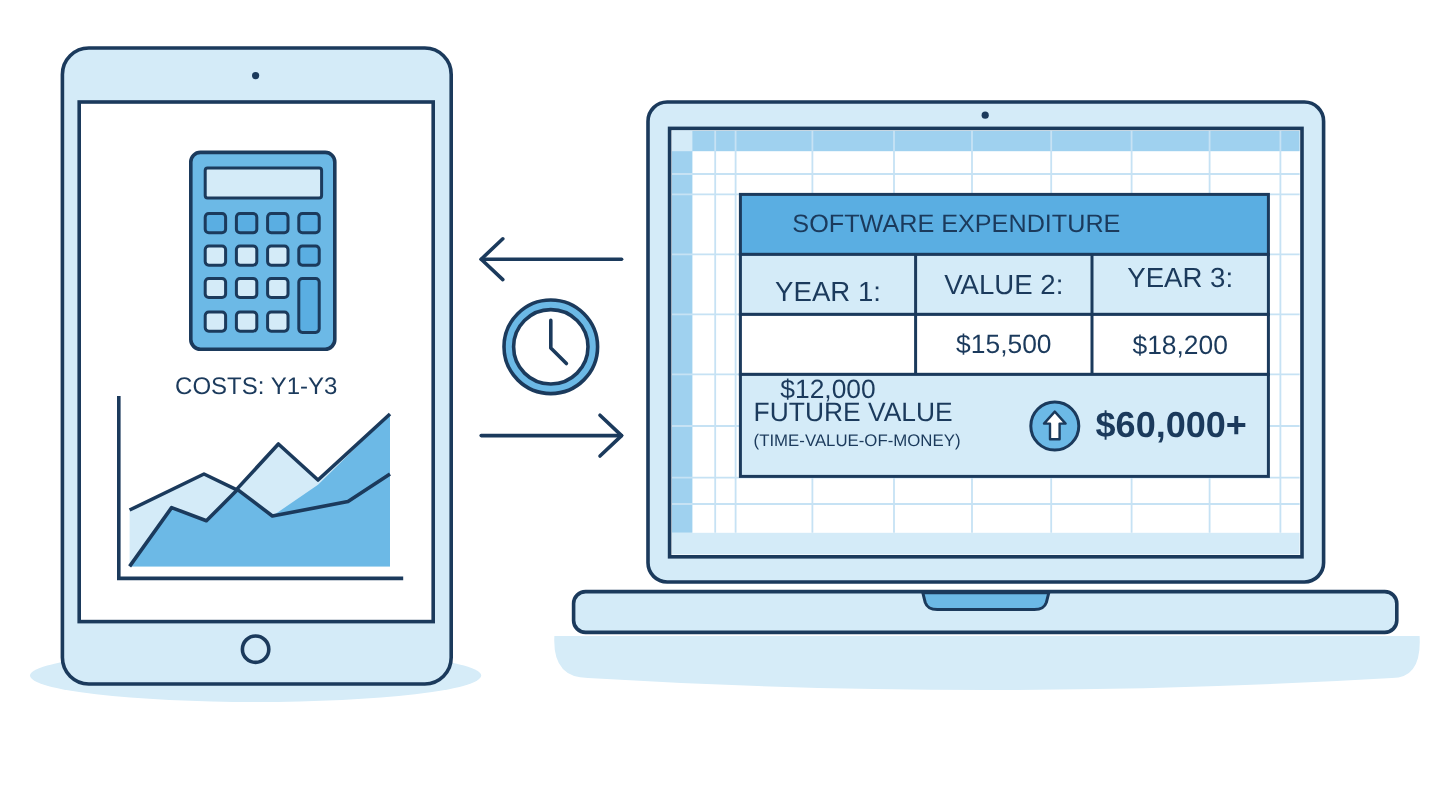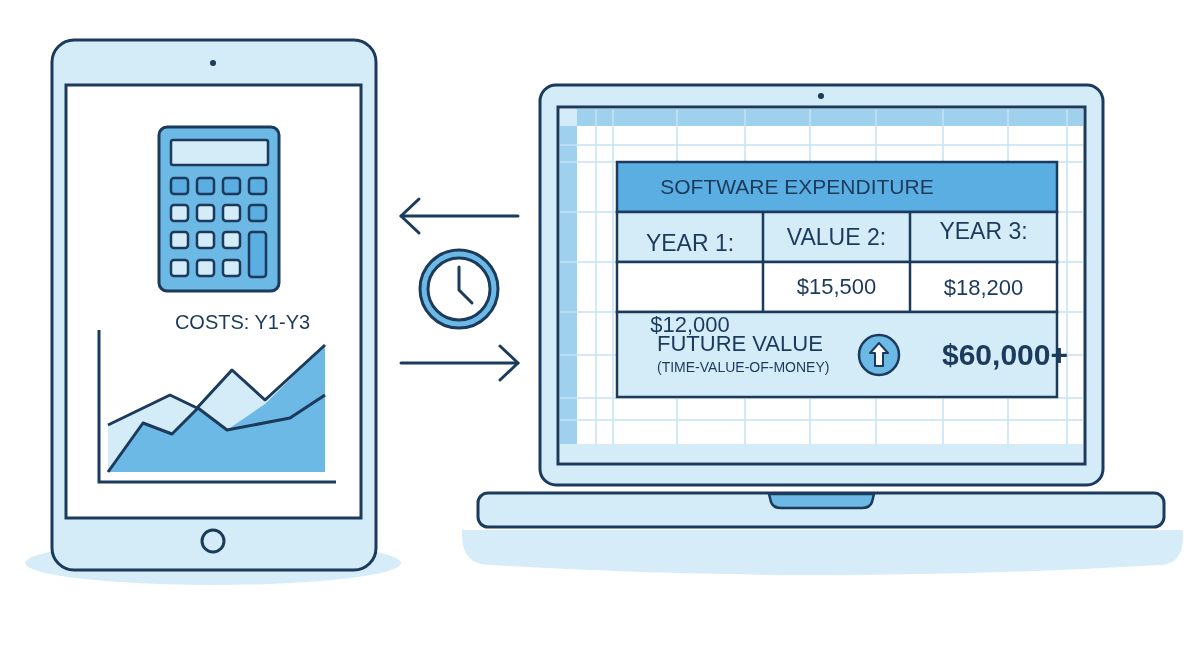--- a/index.html
+++ b/index.html
@@ -1,19 +1,19 @@
 <!DOCTYPE html>
 <html><head>
 <meta charset="utf-8">
 <style>
   html, body { margin: 0; padding: 0; background: #ffffff; }
   body { width: 1200px; height: 655px; position: relative; overflow: hidden;
          font-family: "Liberation Sans", "DejaVu Sans", sans-serif; color: #1b3a5c; }
   svg.layer { position: absolute; left: 0; top: 0; }
-  .txt { position: absolute; white-space: nowrap; color: #1b3a5c; padding-left: 29px; }
+  .txt { position: absolute; white-space: nowrap; color: #1b3a5c; }
   .cell { position: absolute; display: flex; align-items: center; justify-content: center;
           font-size: 22px; color: #1b3a5c; }
 </style>
 </head>
 <body>
 
 <svg class="layer" width="1200" height="655" viewBox="0 0 1200 655">
 
   <ellipse cx="213" cy="563" rx="188" ry="22" fill="#d6ecf8"></ellipse>
 

